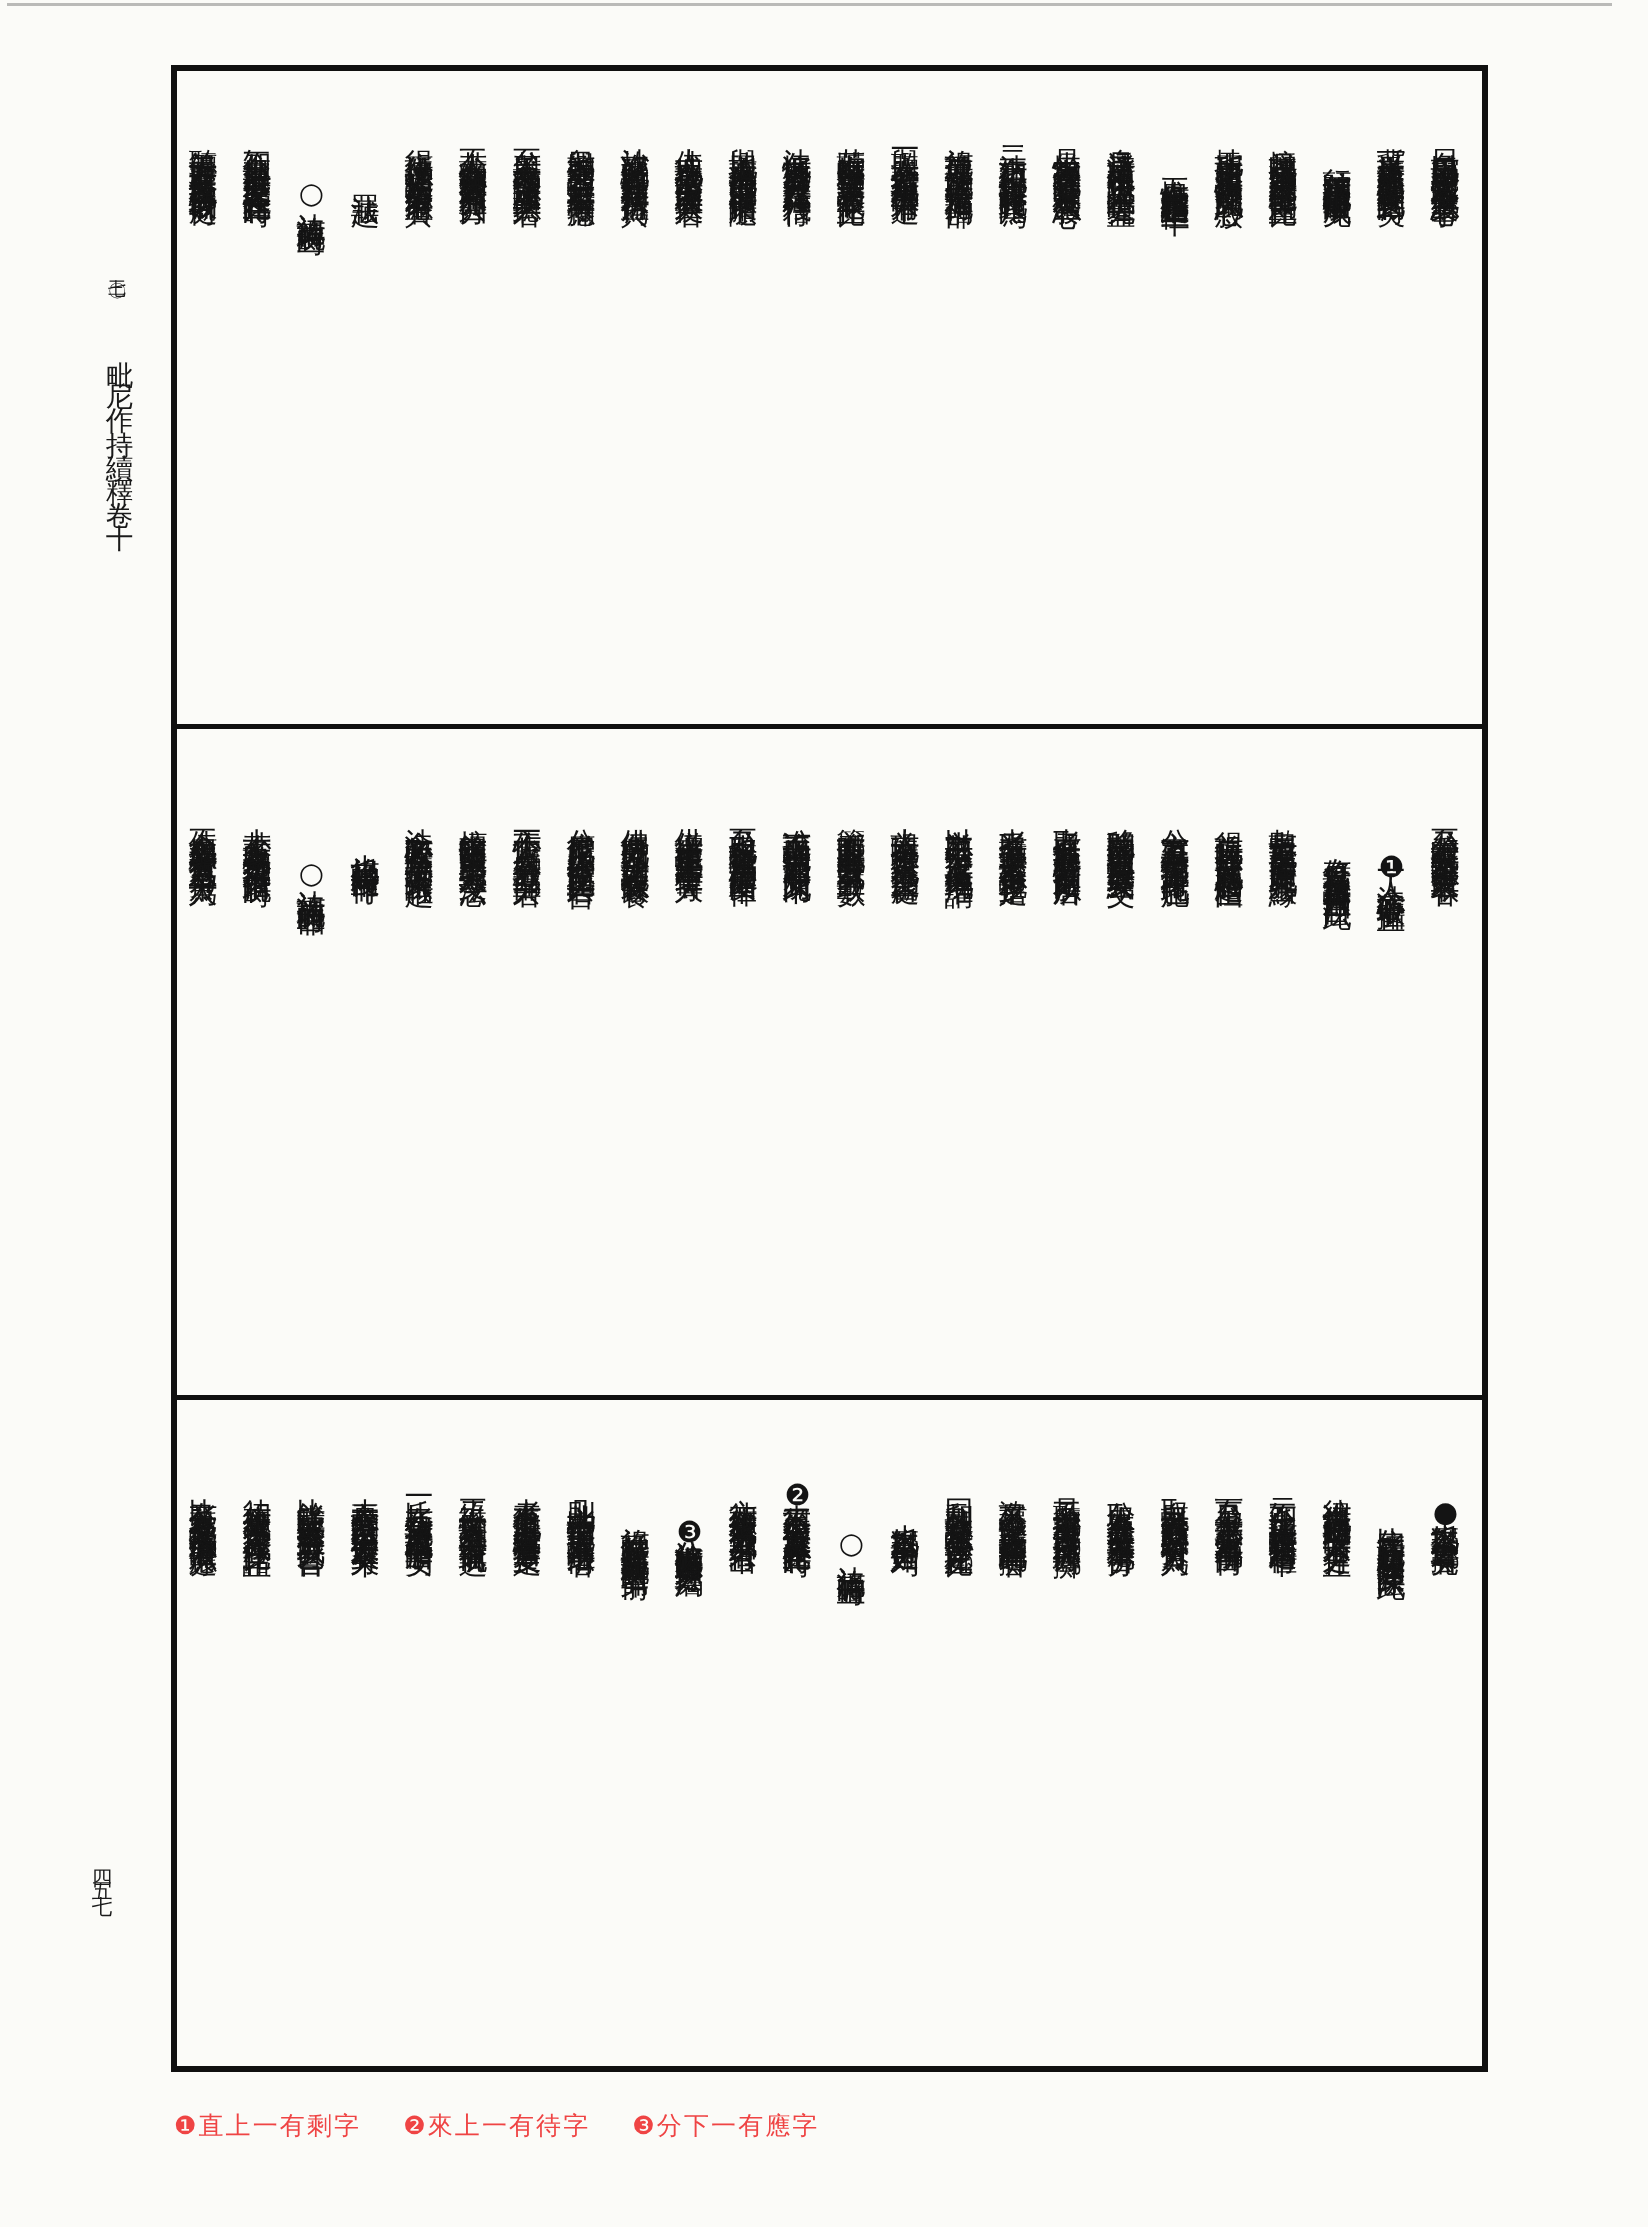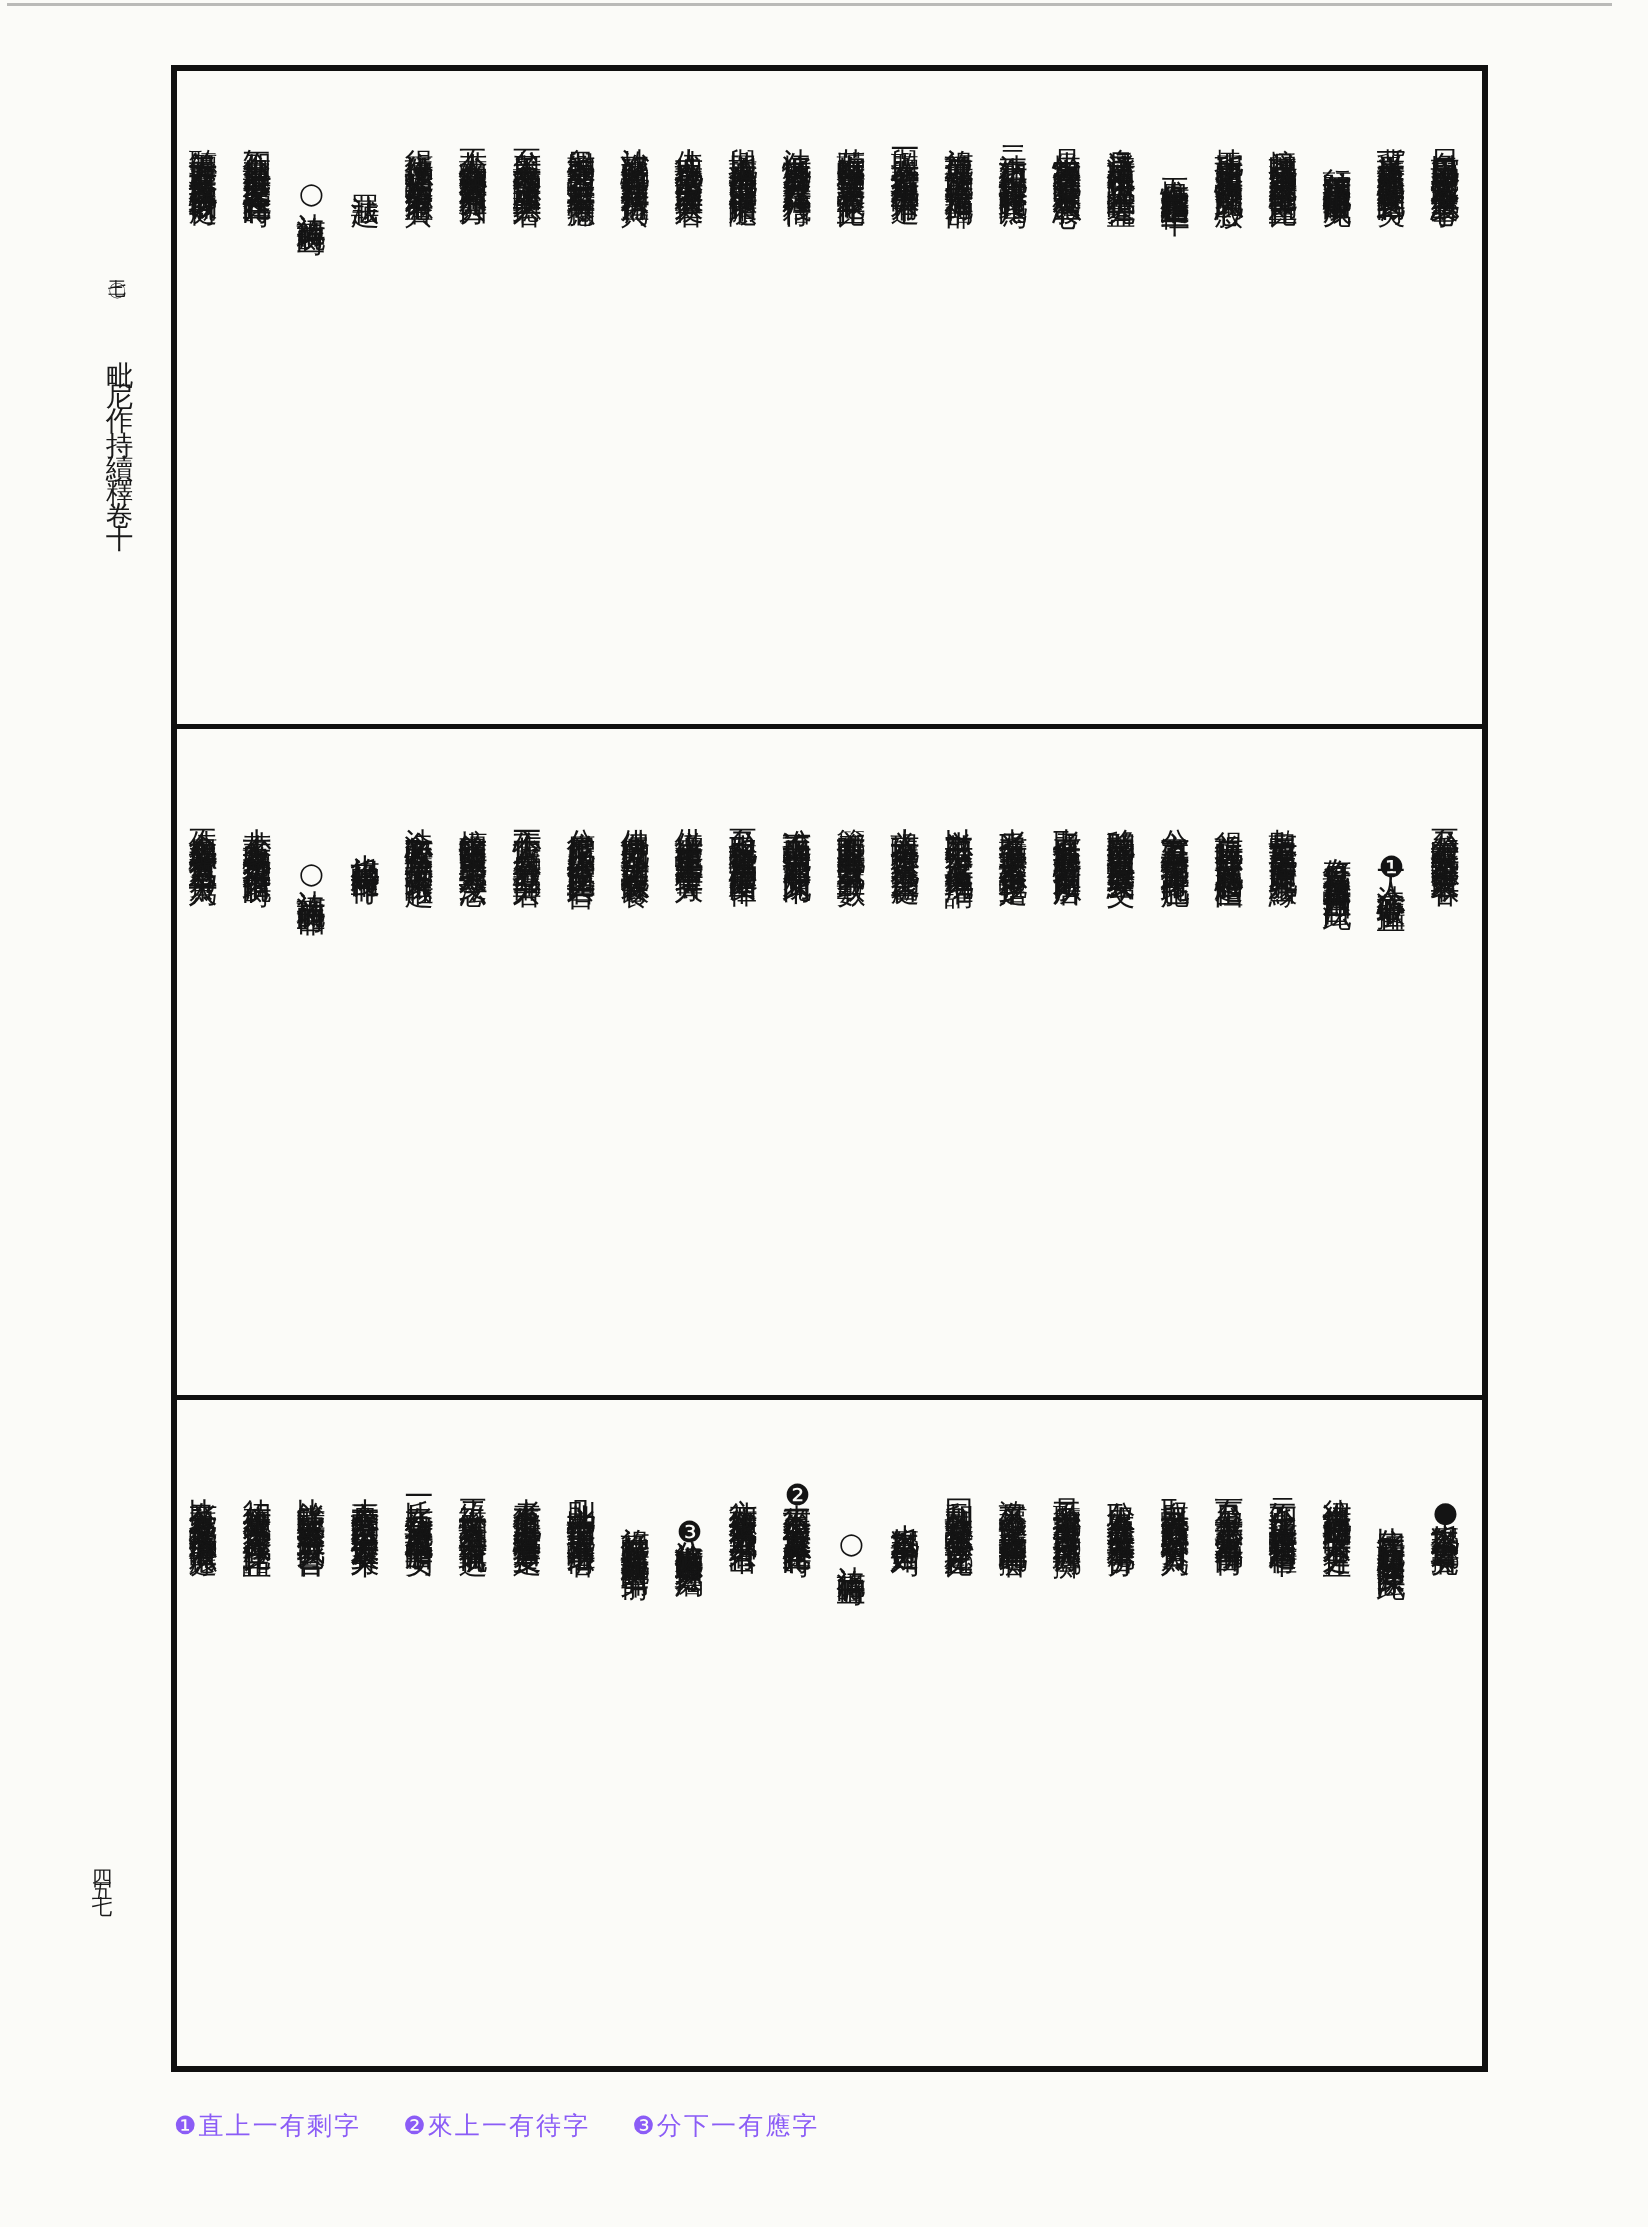--- a/index.html
+++ b/index.html
@@ -47,21 +47,21 @@
     font-size:27.6px;letter-spacing:23.4px;color:#1a1a1a;
   }
   .page-number{
     position:absolute;left:88px;top:1854px;height:152px;
     writing-mode:vertical-rl;text-orientation:upright;
     font-size:20.7px;letter-spacing:12.4px;color:#1a1a1a;
   }
   
   .footnotes{
     position:absolute;left:174px;top:2109px;width:1309px;
-    font-size:25px;letter-spacing:2.1px;color:#8b5cf6;white-space:nowrap;
+    font-size:25px;letter-spacing:2.1px;color:#ef4444;white-space:nowrap;
   }
   .footnotes span{margin-right:32px;}
 </style>
 </head>
 <body>
 
 <div class="scan-streak"></div>
 
 <div class="collation">七三〇</div>
 

